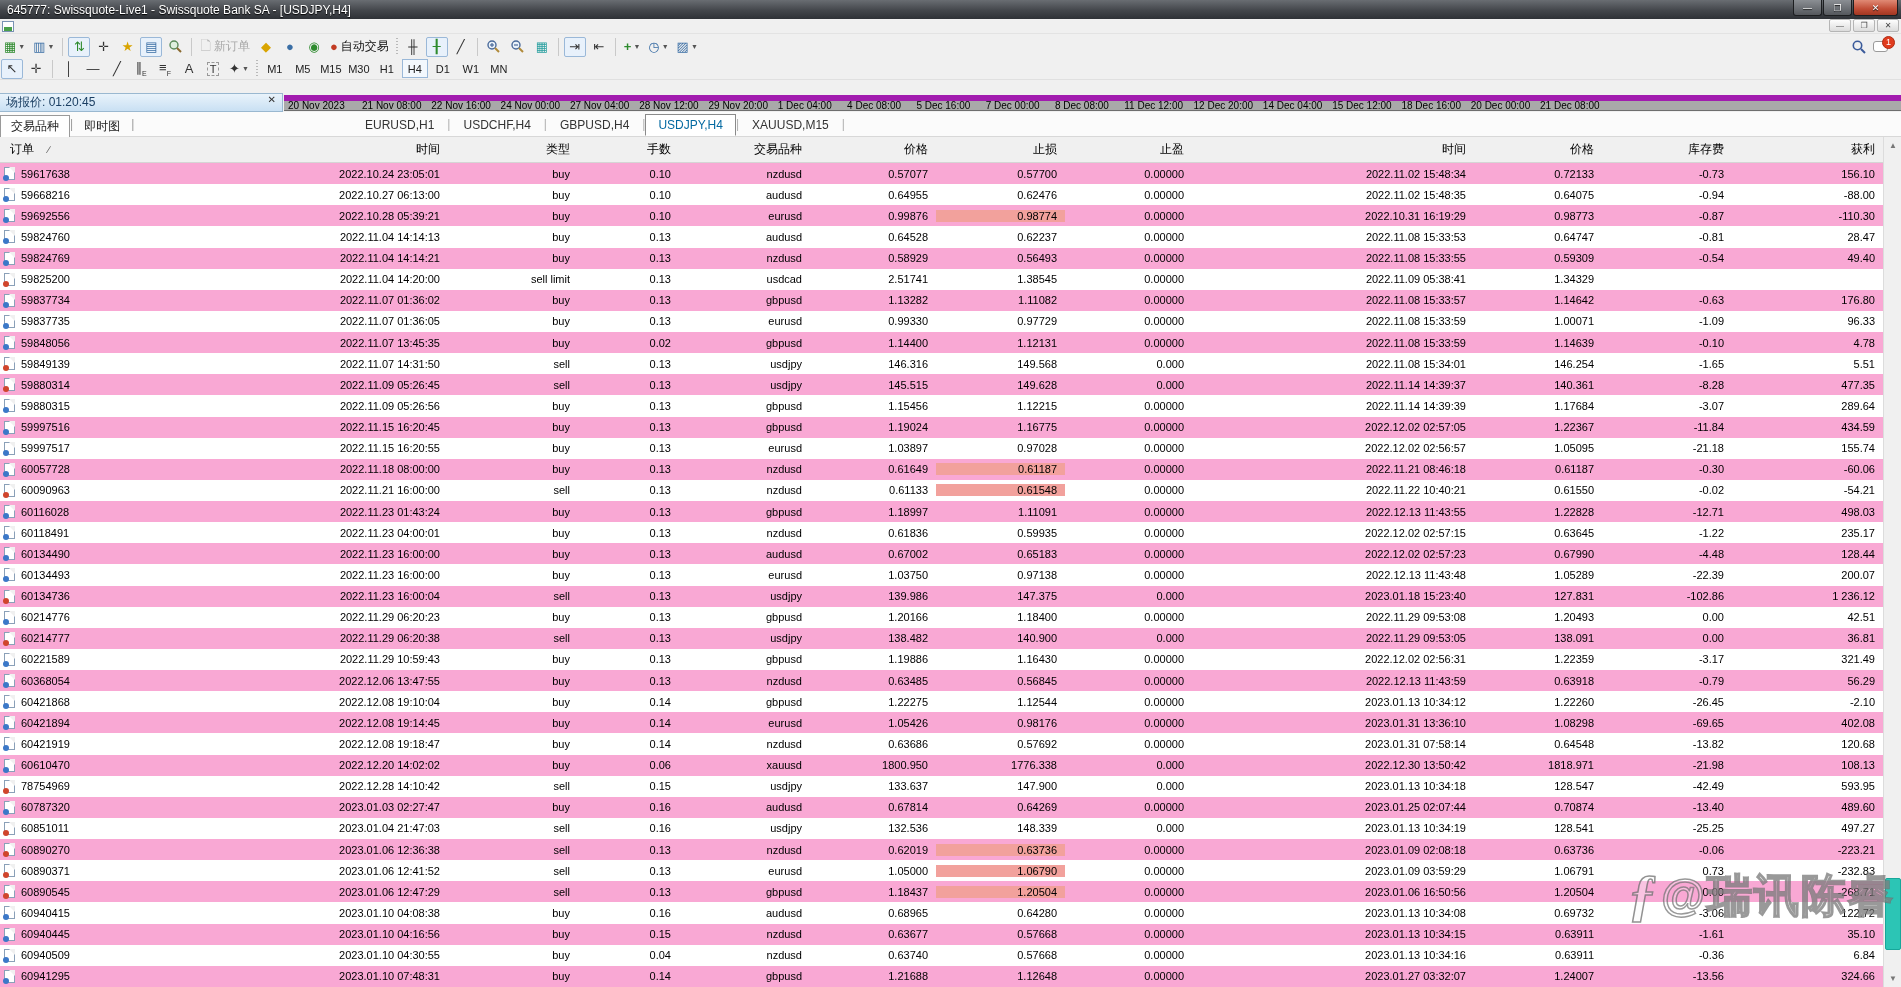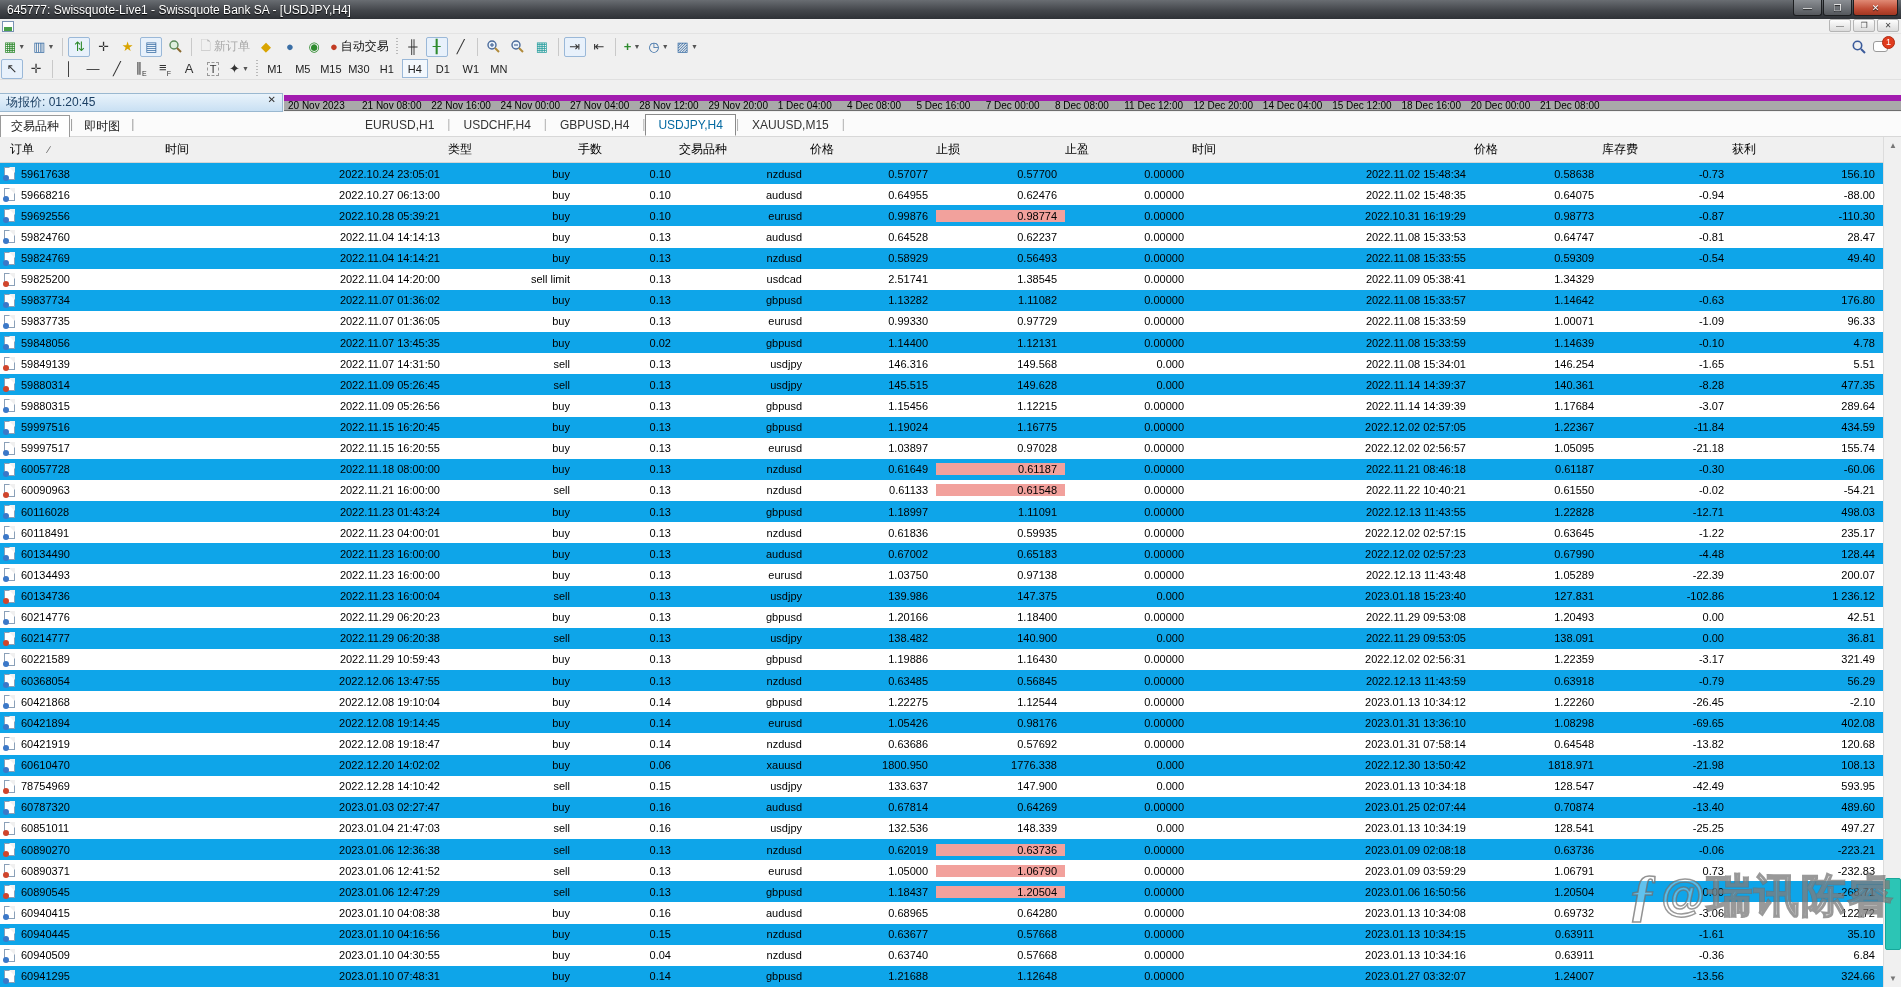--- a/index.html
+++ b/index.html
@@ -64,26 +64,26 @@
   .ptab.on{background:#fff;border-color:#9a9a9a;border-bottom-color:#fff;}
   .psep{color:#9a9a9a;margin-top:2px;}
   .charttabs{position:absolute;left:352px;top:2px;display:flex;align-items:flex-start;font-size:12px;color:#333;}
   .ctab{padding:3px 12px;border:1px solid transparent;white-space:nowrap;}
   .ctab.on{background:#fff;border-color:#8a8a8a;border-bottom-color:#fff;color:#0369a1;}
   .csep{color:#b0b0b0;margin-top:3px;}
   
   .gridheader{position:absolute;top:137px;left:0;width:1883px;height:26px;background:#f0f0f0;
     display:grid;grid-template-columns:var(--cols);align-items:center;font-size:12px;color:#000;
     border-bottom:1px solid #d5d5d5;}
-  .hcell{text-align:left;padding-right:8px;}
+  .hcell{text-align:right;padding-right:8px;}
   .hcell.first{text-align:left;padding-left:10px;}
   .sortmark{font-size:10px;color:#555;margin-left:14px;}
   .gridbody{position:absolute;top:163px;left:0;width:1883px;height:824px;overflow:hidden;}
   .row{display:grid;grid-template-columns:var(--cols);height:21.128px;align-items:center;font-size:11px;color:#000;}
-  .row.odd{background:#0ea5e9;}
+  .row.odd{background:#f9a8d4;}
   .row.even{background:#ffffff;}
   .cell{text-align:right;padding-right:8px;white-space:nowrap;}
   .cell.order{text-align:left;padding-left:4px;display:flex;align-items:center;gap:6px;}
   .cell.slred{background:var(--redcell,#f2a19c);}
   .doc{width:11px;height:13px;background:#fff;border:1px solid #8aa0b8;position:relative;flex:0 0 11px;}
   .doc::before{content:"";position:absolute;right:-1px;top:-1px;border:3px solid transparent;
     border-top-color:#f0f0f0;border-right-color:#f0f0f0;}
   .doc::after{content:"";position:absolute;left:-2px;bottom:-2px;width:6px;height:6px;border-radius:50%;}
   .doc.buy::after{background:var(--buyicon,#3b78c8);}
   .doc.sell::after{background:var(--sellicon,#d0452c);}
@@ -360,21 +360,21 @@
           <span>59617638</span>
         </div>
         <div class="cell">2022.10.24 23:05:01</div>
         <div class="cell">buy</div>
         <div class="cell">0.10</div>
         <div class="cell">nzdusd</div>
         <div class="cell">0.57077</div>
         <div class="cell">0.57700</div>
         <div class="cell">0.00000</div>
         <div class="cell">2022.11.02 15:48:34</div>
-        <div class="cell">0.58638</div>
+        <div class="cell">0.72133</div>
         <div class="cell">-0.73</div>
         <div class="cell">156.10</div>
       </div>
       <div class="row even">
         <div class="cell order">
           <span class="doc buy"></span>
           <span>59668216</span>
         </div>
         <div class="cell">2022.10.27 06:13:00</div>
         <div class="cell">buy</div>

